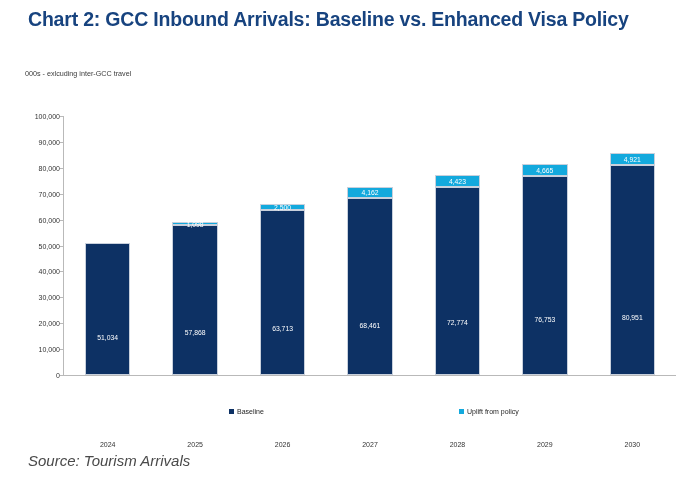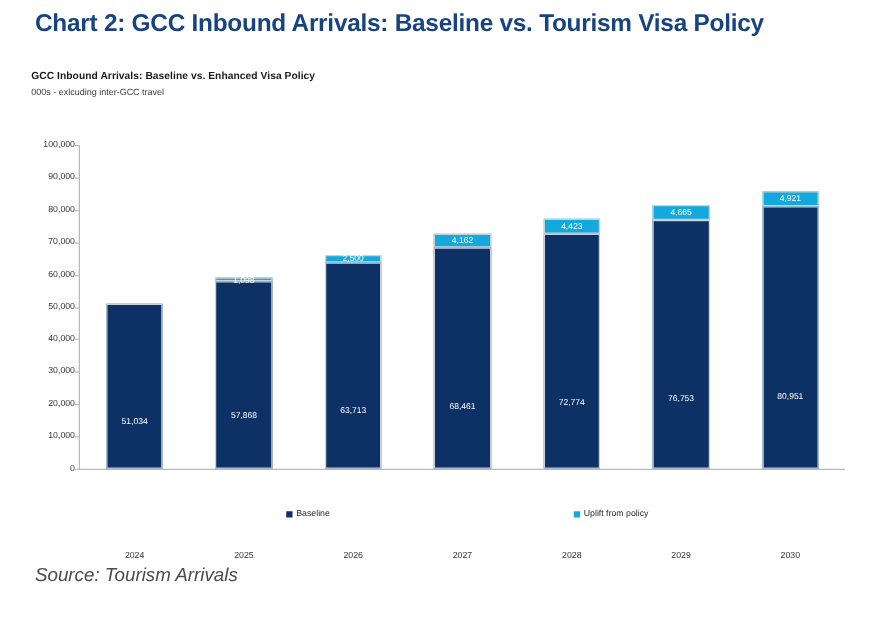--- a/index.html
+++ b/index.html
@@ -194,25 +194,24 @@
     top: 452px;
     font-size: 15px;
     font-style: italic;
     color: #4a4a4a;
     white-space: nowrap;
   }
 </style>
 </head>
 <body>
 
-<div class="doc-title">Chart 2: GCC Inbound Arrivals: Baseline vs. Tourism Visa Policy</div>
+<div class="doc-title">Chart 2: GCC Inbound Arrivals: Baseline vs. Enhanced Visa Policy</div>
 
 <div class="chart-block">
 
-  <div class="chart-title">GCC Inbound Arrivals: Baseline vs. Enhanced Visa Policy</div>
 
   <div class="chart-subtitle">000s - exlcuding inter-GCC travel</div>
 
   <div class="plot-wrap">
 
     <div class="ytick-holder" id="ytick-holder">
         <div class="ytick" style="top: 60px;">100,000</div>
         <div class="ytick-mark" style="top: 60px;"></div>
         <div class="ytick" style="top: 85.9px;">90,000</div>
         <div class="ytick-mark" style="top: 85.9px;"></div>

